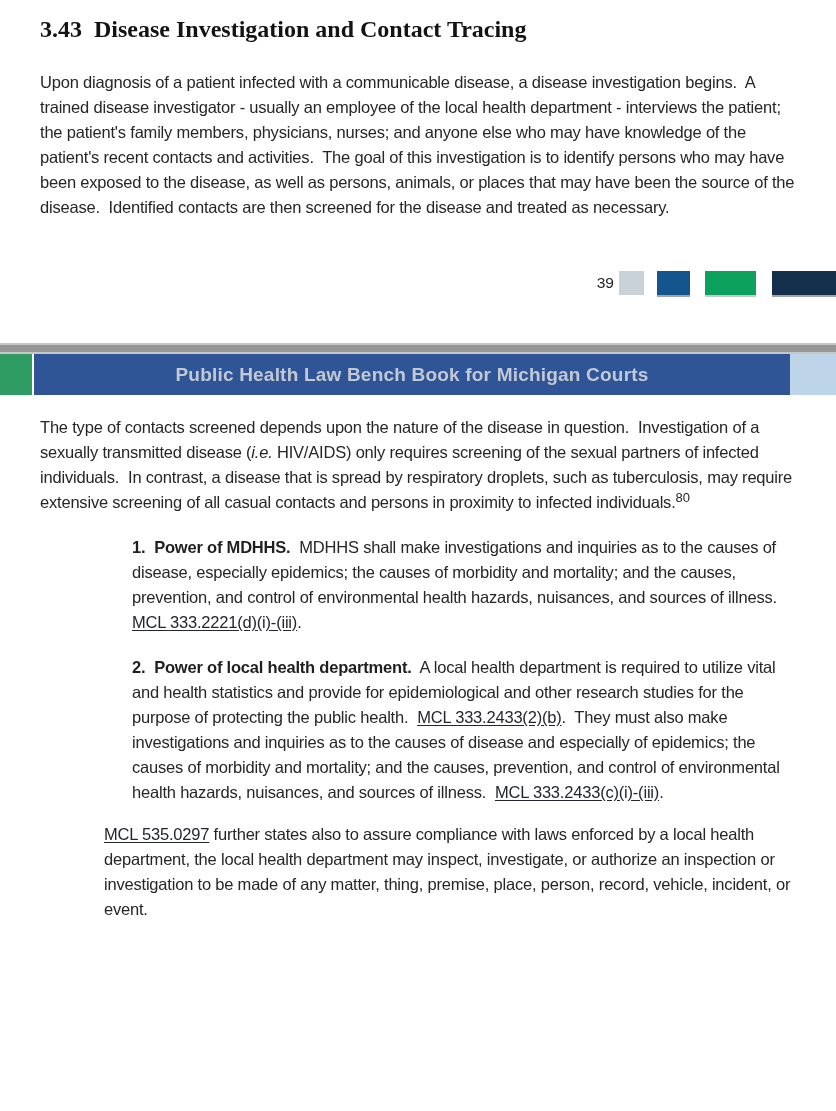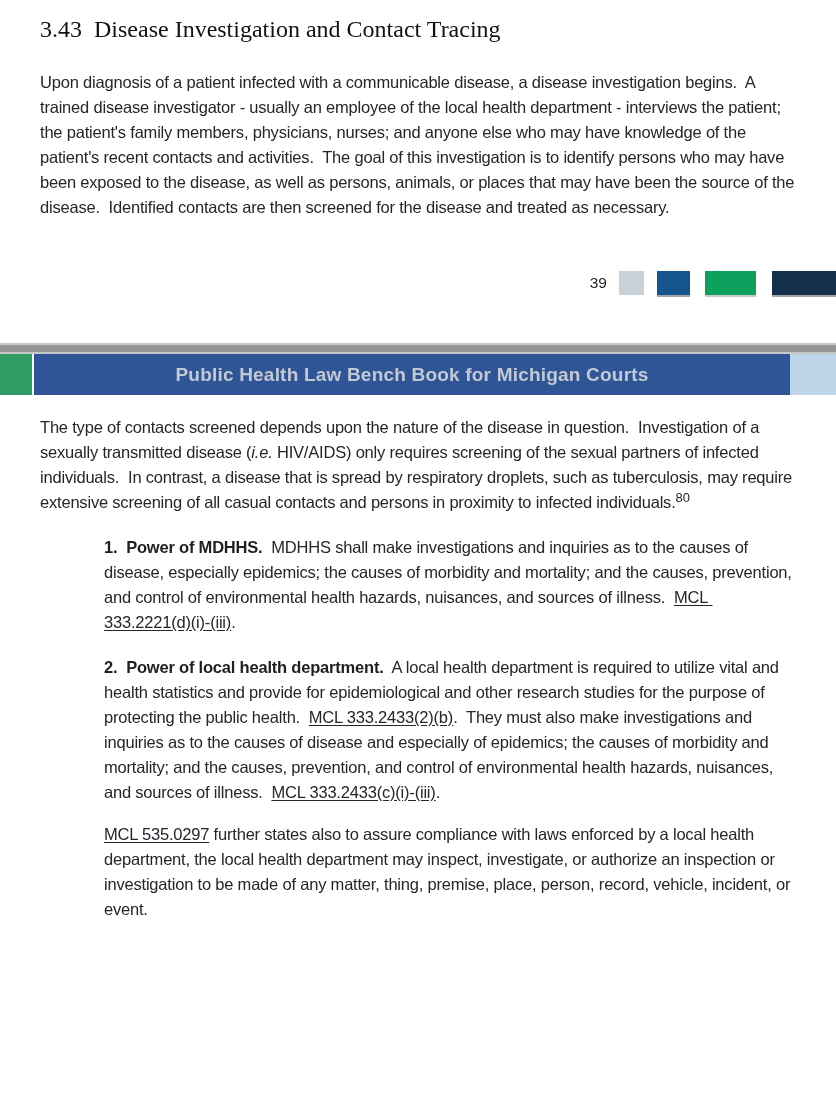--- a/index.html
+++ b/index.html
@@ -15,38 +15,38 @@
     font-size: 16.5px;
     line-height: 25px;
     letter-spacing: -0.2px;
     white-space: pre-wrap;
   }
   .page-title {
     margin: 14px 0 0 0;
     font-family: "Liberation Serif", serif;
     font-size: 24px;
     line-height: 30px;
-    font-weight: normal;
+    font-weight: bold;
     color: #131313;
     white-space: pre-wrap;
   }
   .p1 { margin-top: 26px; }
 
   
   .swatch-row {
     margin-top: 50px;
     height: 25px;
     display: flex;
     align-items: center;
     justify-content: flex-end;
   }
   .page-number {
     font-size: 15.5px;
     color: #1f1f1f;
-    margin-right: 12px;
+    margin-right: 5px;
     line-height: 25px;
   }
   .swatch { height: 24px; }
   .swatch-light { width: 25px; margin-right: 13px; }
   .swatch-blue  { width: 33px; margin-right: 15px; box-shadow: 0 2px 0 rgba(130,135,140,.75); }
   .swatch-green { width: 51px; margin-right: 16px; box-shadow: 0 2px 0 rgba(130,135,140,.45); }
   .swatch-navy  { width: 64px; box-shadow: 0 2px 0 rgba(130,135,140,.75); }
 
   
   .page-separator {
@@ -80,21 +80,21 @@
   .p3 { margin-top: 20px; }
   .section-heading {
     margin-top: 14px;
     font-weight: bold;
     font-size: 16.5px;
     line-height: 25px;
     letter-spacing: -0.2px;
     white-space: pre-wrap;
     color: #1f1f1f;
   }
-  .indented-item { margin-left: 64px; margin-top: 20px; }
+  .indented-item { margin-left: 92px; margin-top: 20px; }
   .closing { margin-left: 64px; margin-top: 11px; }
 
   .run-bold { font-weight: bold; color: #1f1f1f; }
   .run-italic { font-style: italic; }
   .run-link {
     text-decoration: underline;
     text-underline-offset: 2px;
     color: #24262e;
     cursor: pointer;
   }

